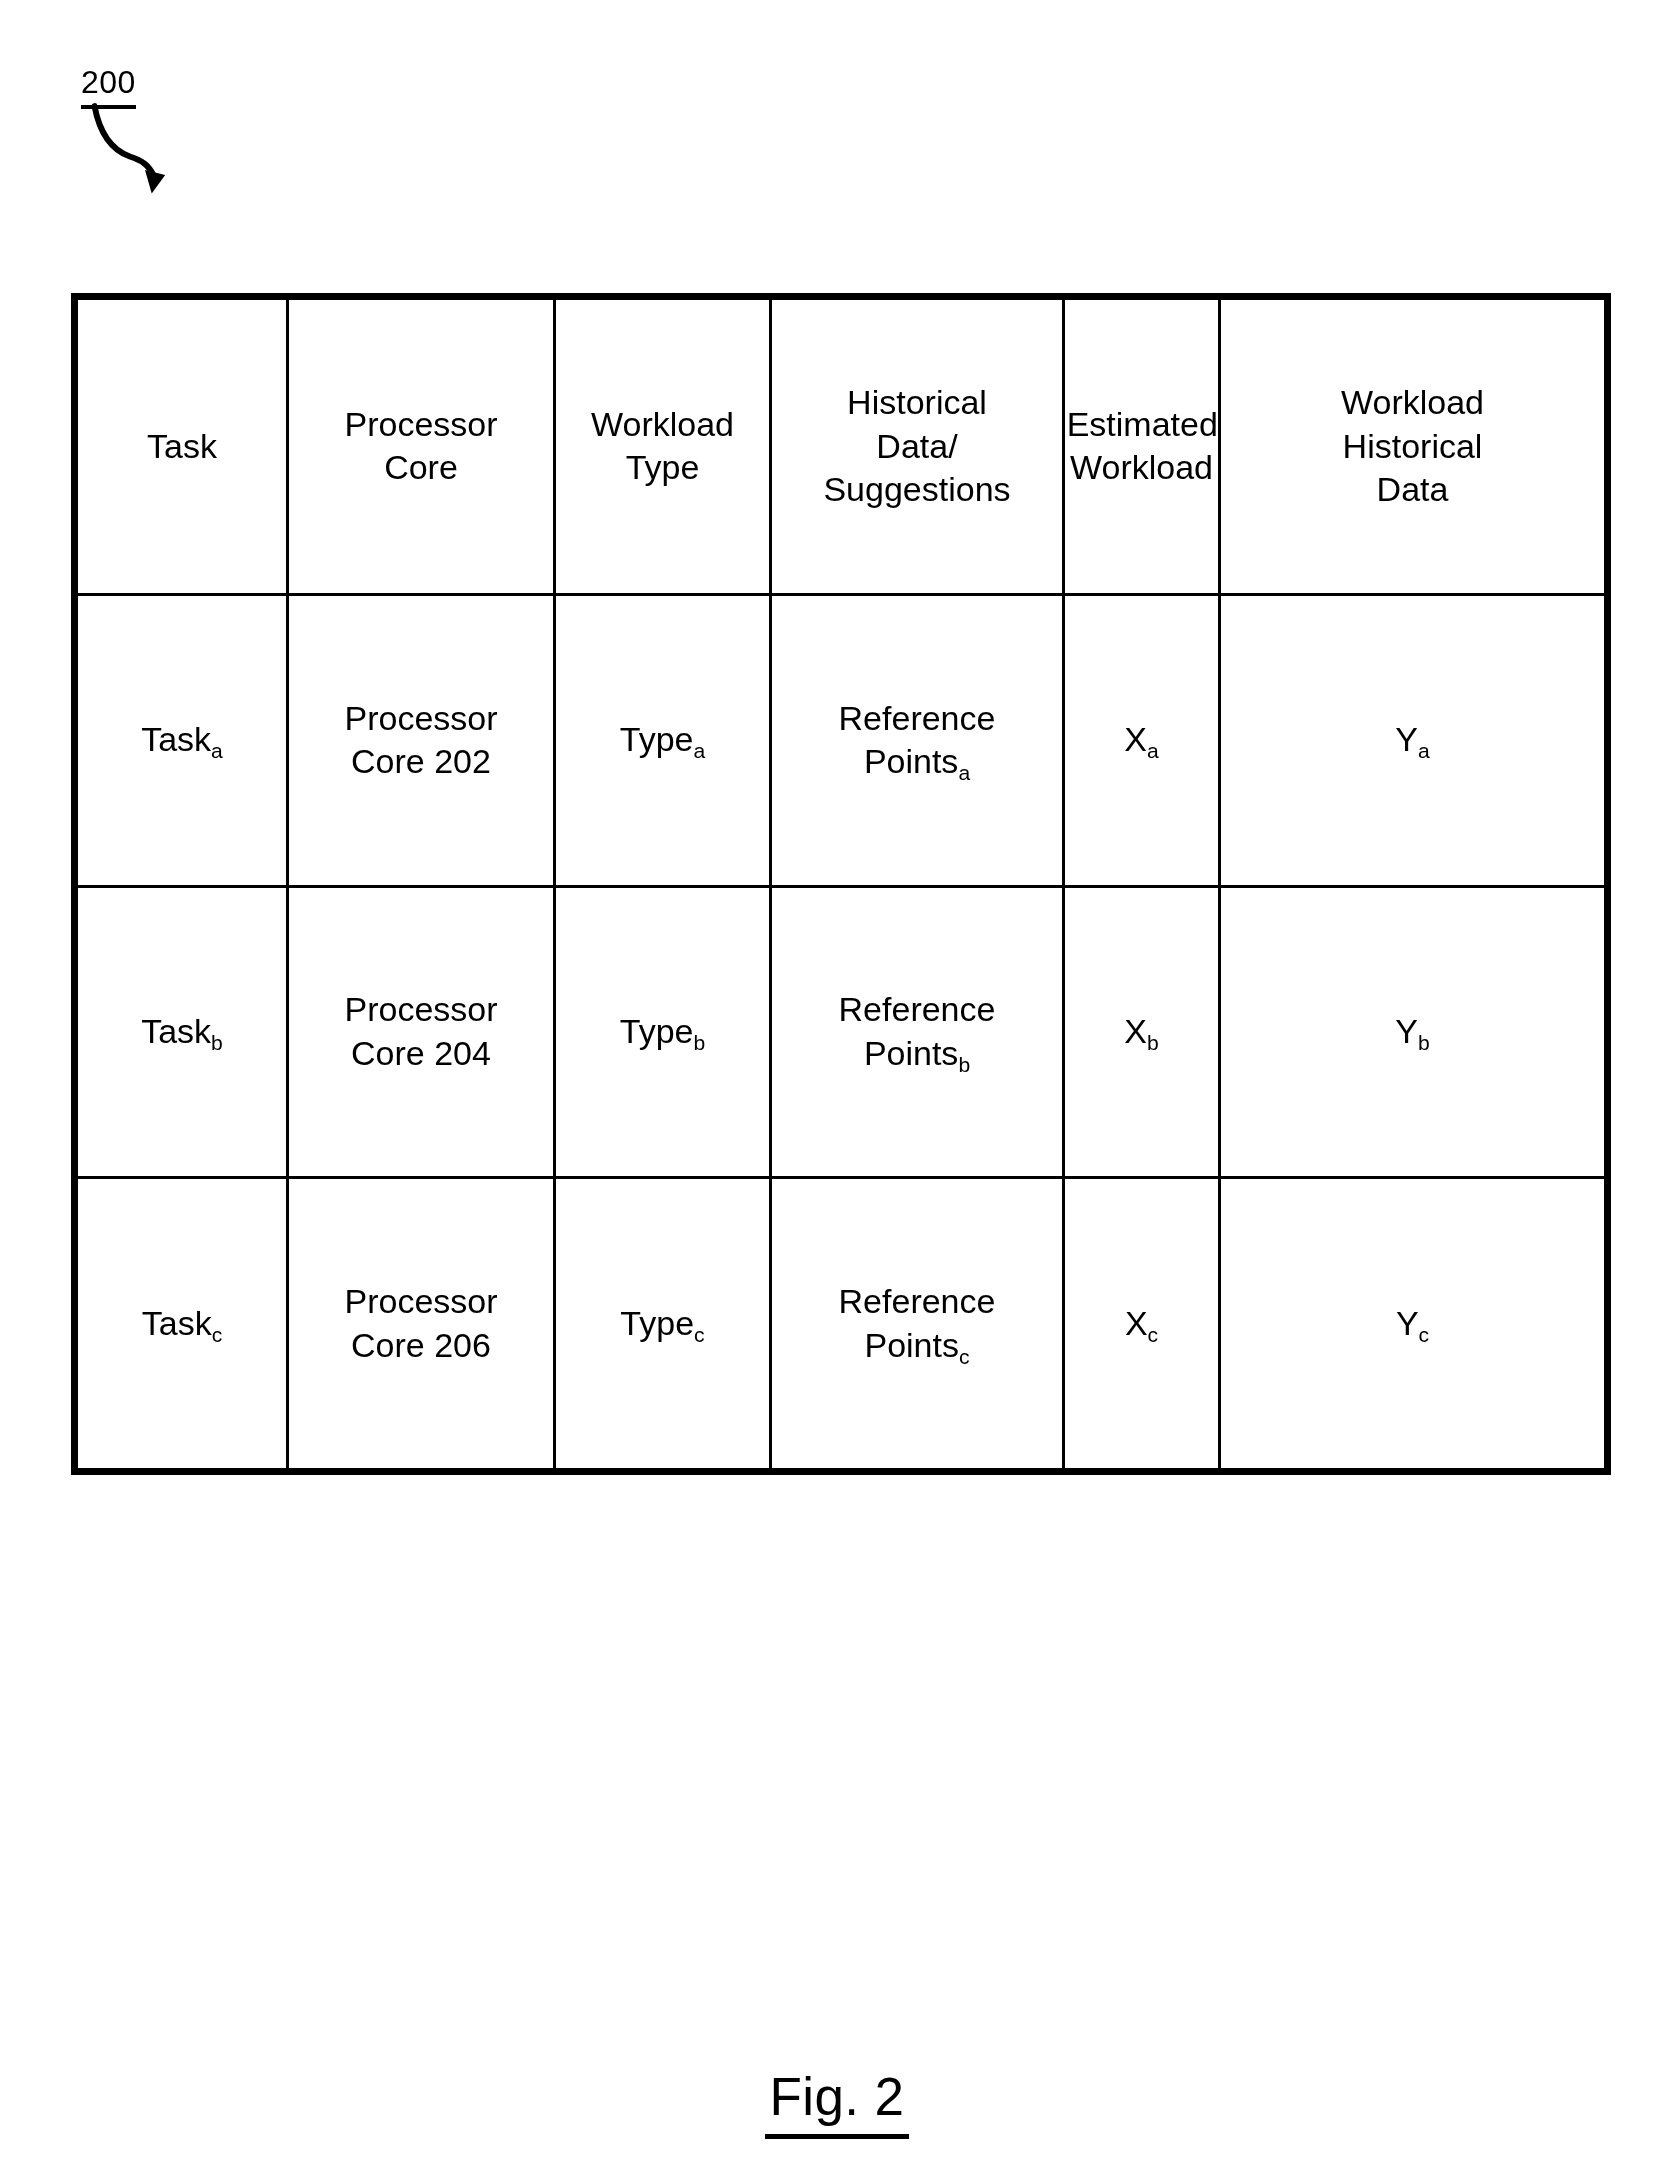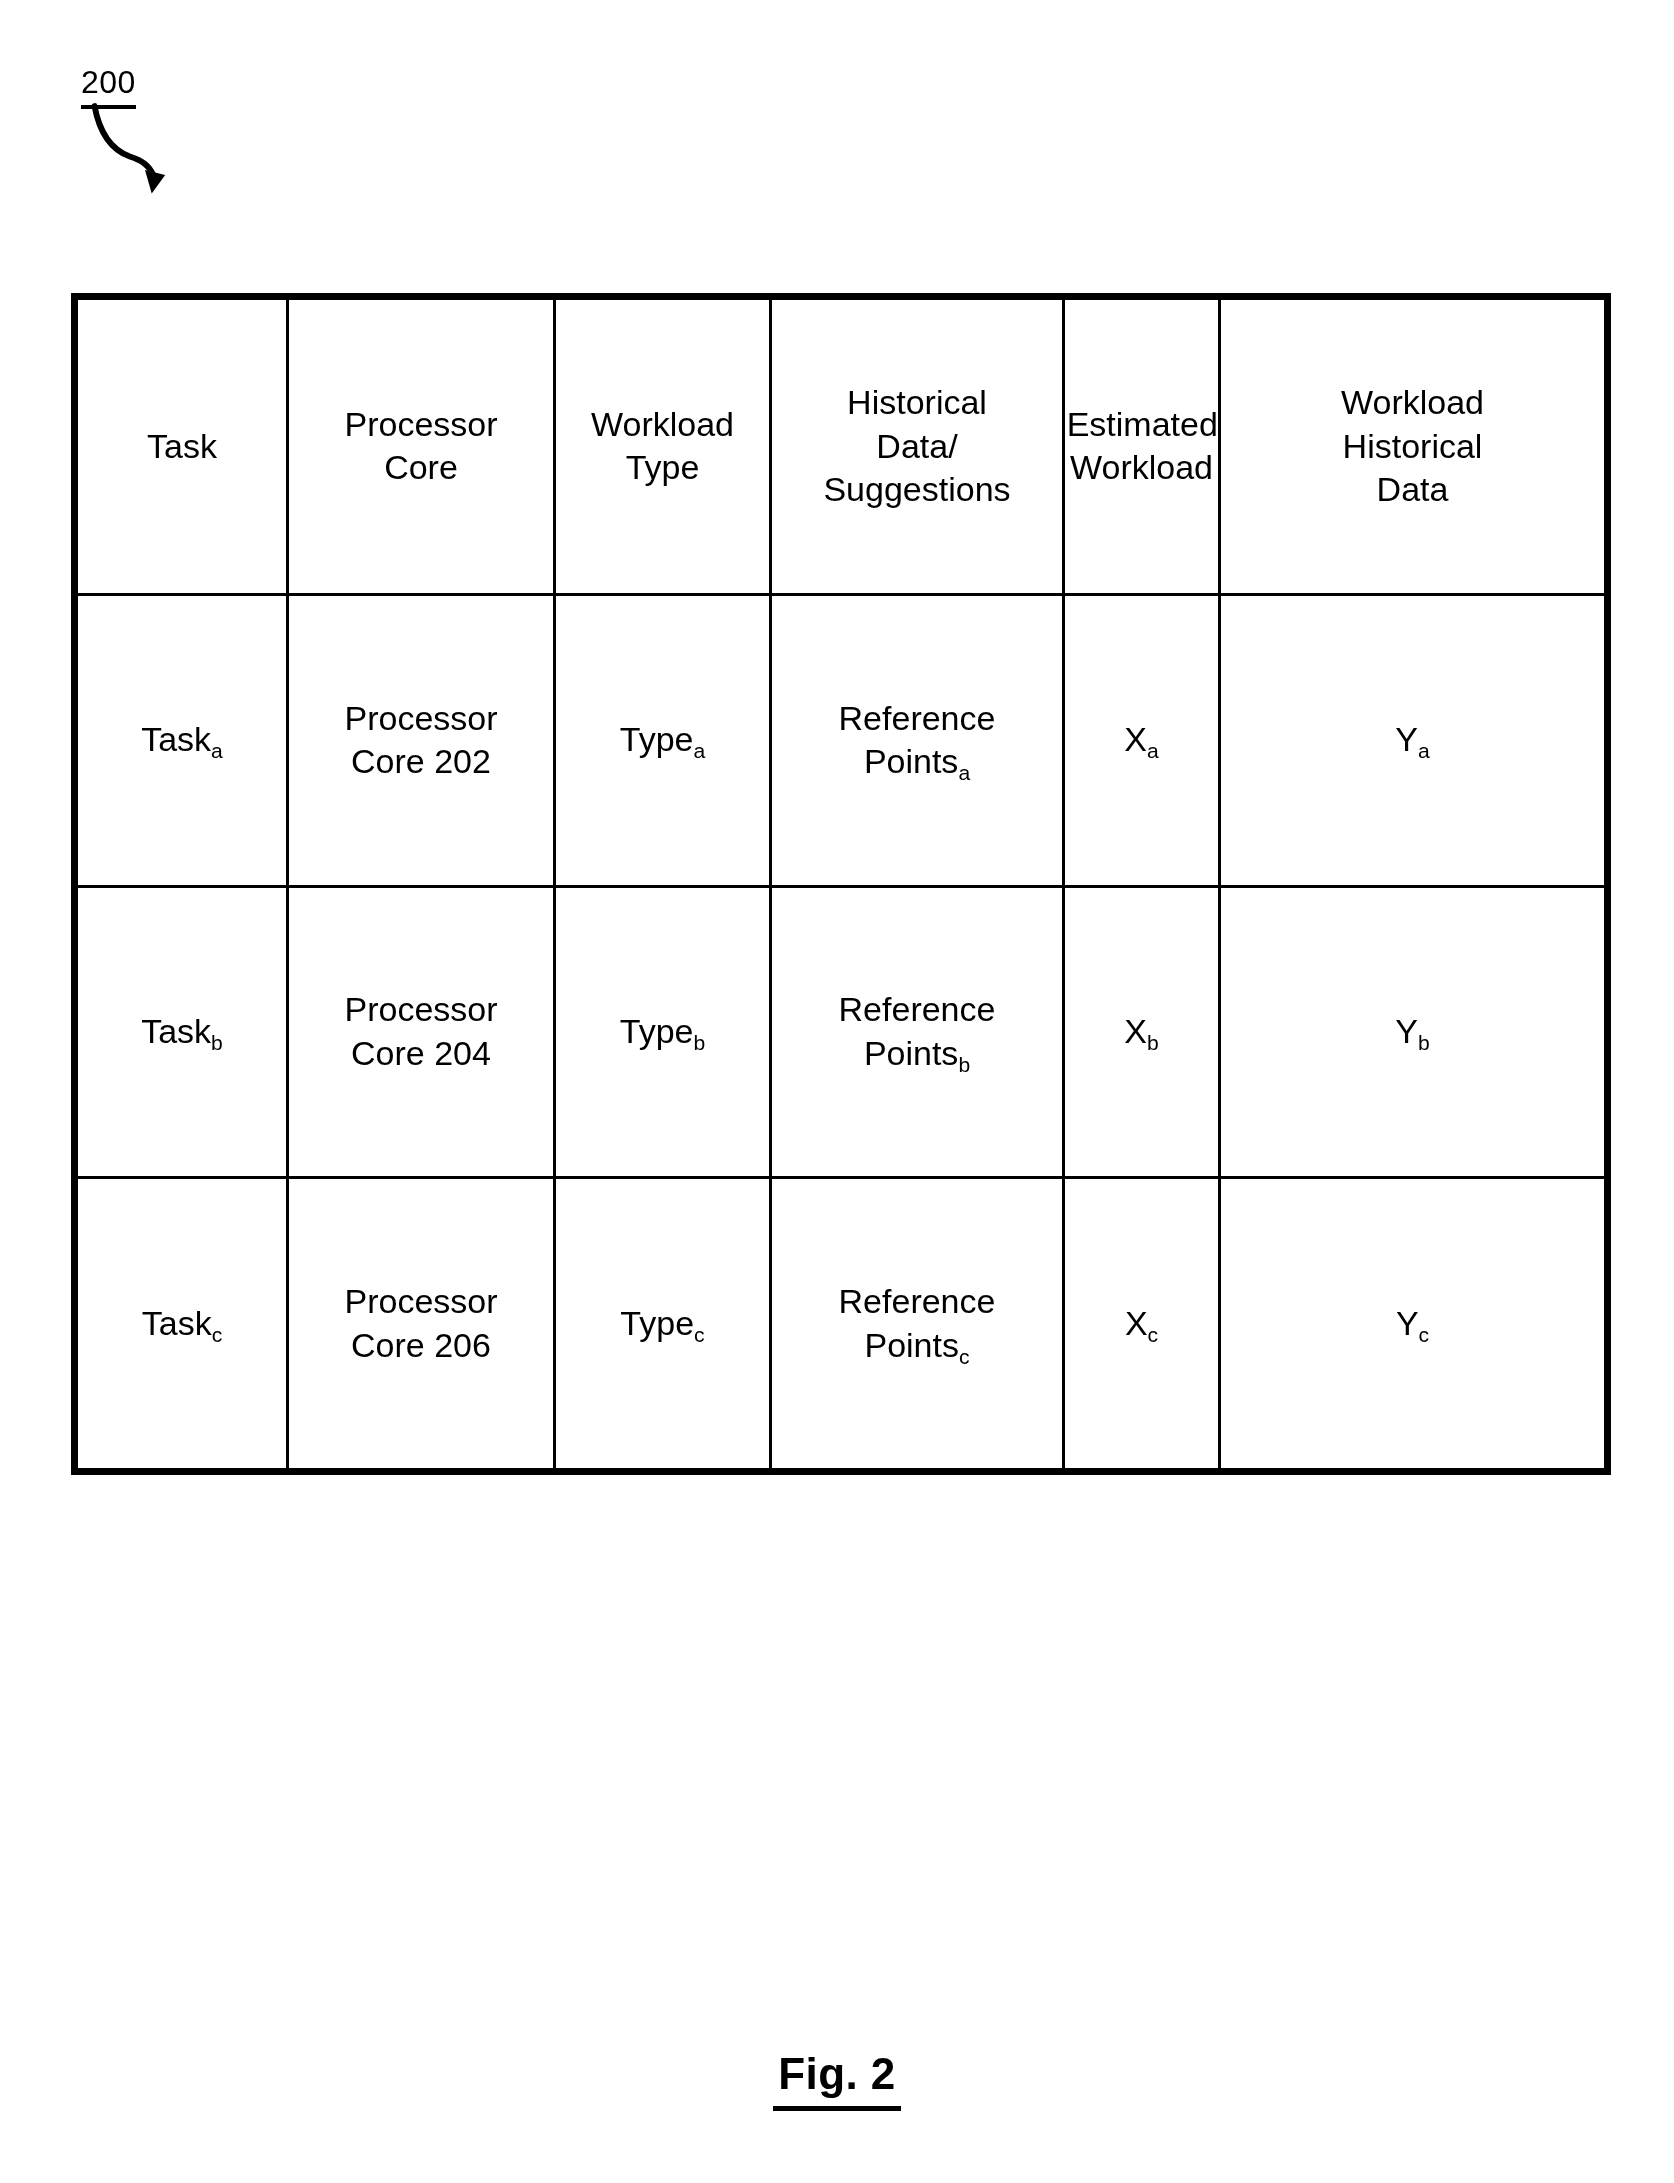--- a/index.html
+++ b/index.html
@@ -86,25 +86,26 @@
   
   #figure-caption {
     position: absolute;
     left: 0;
     top: 2049px;
     width: 1674px;
     text-align: center;
   }
   #figure-caption-text {
     display: inline-block;
-    font-size: 44px;
-    font-weight: bold;
+    font-size: 53px;
+    font-weight: normal;
     letter-spacing: 0.4px;
     border-bottom: 5px solid #000;
     padding: 0 5px 6.7px 5px;
+    margin-top: 17px;
   }
 </style>
 </head>
 <body>
 
 <div id="ref-number-group">
   <div id="ref-number">200</div>
   <svg id="ref-arrow-svg" viewBox="0 0 220 120">
     <path d="M 28 6 C 34 38, 48 58, 70 66 C 85 71, 92 76, 98 88" stroke="#000" stroke-width="7" fill="none" stroke-linecap="round"></path>
     <polygon points="88,82 112,88 96,110" fill="#000"></polygon>

